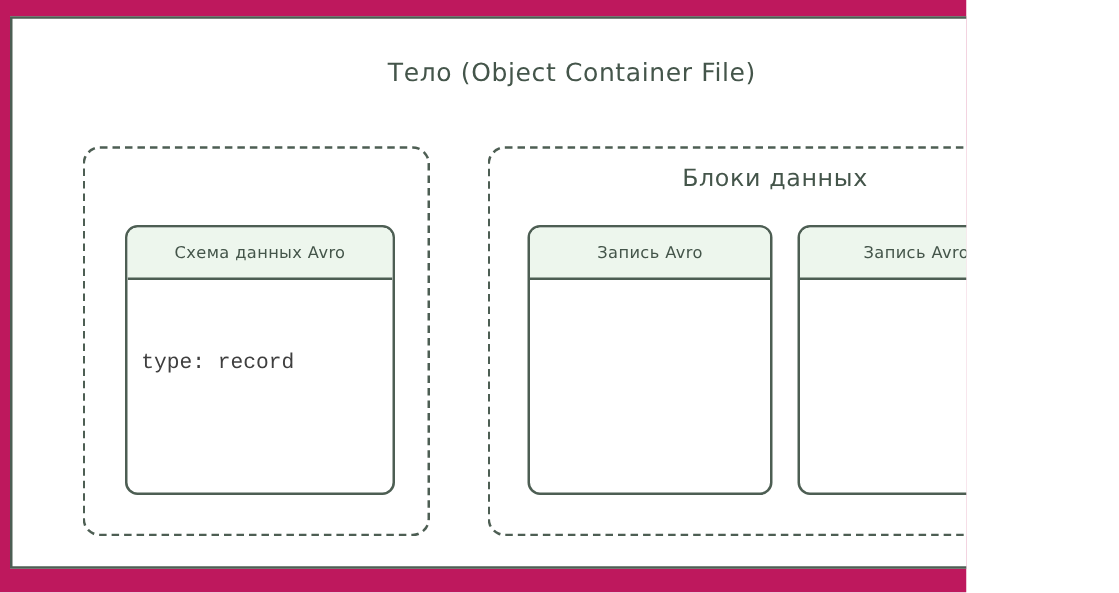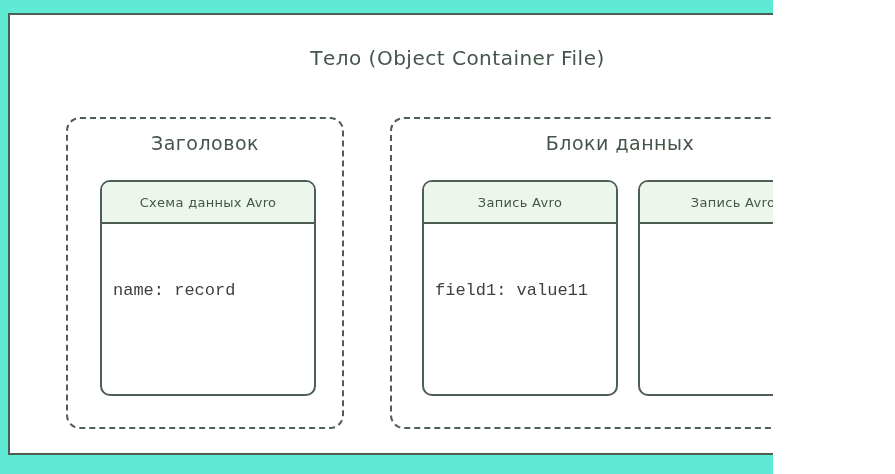--- a/index.html
+++ b/index.html
@@ -5,21 +5,21 @@
   html, body {
     margin: 0;
     padding: 0;
     background: #ffffff;
     font-family: "DejaVu Sans", sans-serif;
   }
   .canvas {
     position: relative;
     width: 773px;
     height: 474px;
-    background: #5eead4;
+    background: #be185d;
     overflow: hidden;
   }
   .outer-box {
     position: absolute;
     left: 8px;
     top: 13px;
     width: 876px;
     height: 442px;
     border: 2px solid #4d5e53;
     box-sizing: border-box;
@@ -104,41 +104,39 @@
 </style>
 </head>
 <body>
 
 <div class="canvas">
   <div class="outer-box">
 
     <div class="outer-title">Тело (Object Container File)</div>
 
     <div class="dashed-box dashed-left">
-      <div class="section-title">Заголовок</div>
 
       <div class="node schema-box">
         <div class="node-header">Схема данных Avro</div>
         <div class="node-body">
-          <div class="code-line">name: record</div>
+          <div class="code-line">type: record</div>
           
           
           
           
         </div>
       </div>
     </div>
 
     <div class="dashed-box dashed-right">
       <div class="section-title">Блоки данных</div>
 
       <div class="node record-1">
         <div class="node-header">Запись Avro</div>
         <div class="node-body">
-          <div class="code-line">field1: value11</div>
           
           
         </div>
       </div>
 
       <div class="node record-2">
         <div class="node-header">Запись Avro</div>
         <div class="node-body">
           
           

